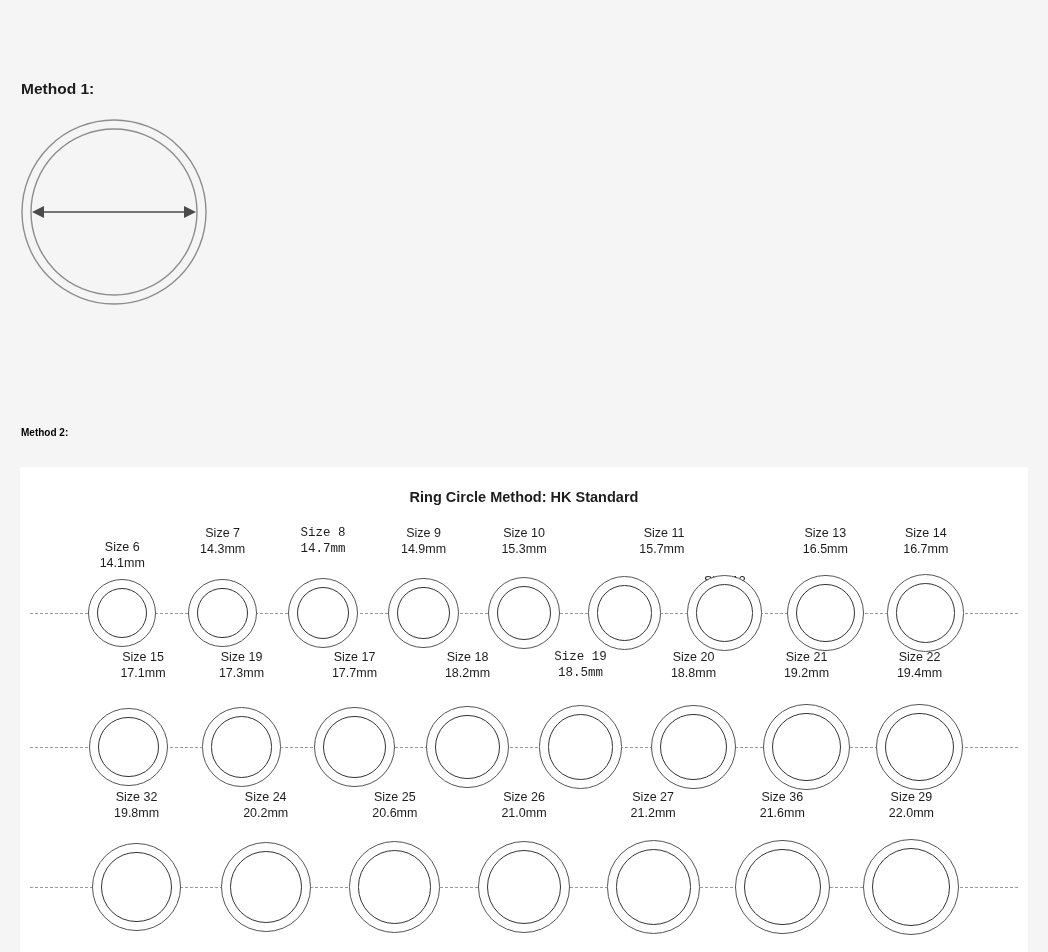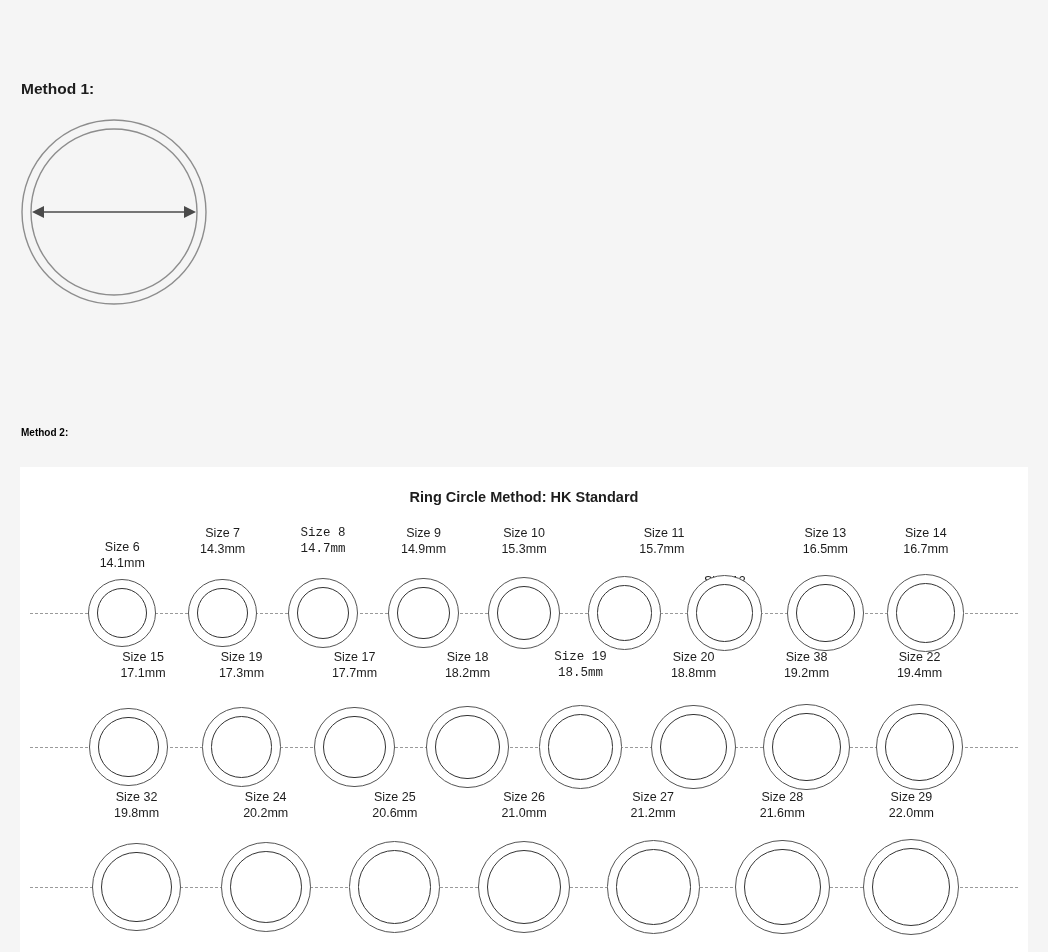--- a/index.html
+++ b/index.html
@@ -224,21 +224,21 @@
           </div>
           <div class="ring" style="width: 83.675px; height: 83.675px; left: 518.663px; top: 238.162px;"></div>
           <div class="ring inner" style="width: 65.675px; height: 65.675px; left: 527.663px; top: 247.162px;"></div>
           <div class="cell" style="left: 613.5px; top: 182px; width: 120px;">
             <div class="lbl">Size 20</div>
             <div class="lbl">18.8mm</div>
           </div>
           <div class="ring" style="width: 84.74px; height: 84.74px; left: 631.13px; top: 237.63px;"></div>
           <div class="ring inner" style="width: 66.74px; height: 66.74px; left: 640.13px; top: 246.63px;"></div>
           <div class="cell" style="left: 726.5px; top: 182px; width: 120px;">
-            <div class="lbl">Size 38</div>
+            <div class="lbl">Size 21</div>
             <div class="lbl">19.2mm</div>
           </div>
           <div class="ring" style="width: 86.16px; height: 86.16px; left: 743.42px; top: 236.92px;"></div>
           <div class="ring inner" style="width: 68.16px; height: 68.16px; left: 752.42px; top: 245.92px;"></div>
           <div class="cell" style="left: 839.5px; top: 182px; width: 120px;">
             <div class="lbl">Size 22</div>
             <div class="lbl">19.4mm</div>
           </div>
           <div class="ring" style="width: 86.87px; height: 86.87px; left: 856.065px; top: 236.565px;"></div>
           <div class="ring inner" style="width: 68.87px; height: 68.87px; left: 865.065px; top: 245.565px;"></div>
@@ -269,21 +269,21 @@
           </div>
           <div class="ring" style="width: 92.55px; height: 92.55px; left: 457.725px; top: 373.725px;"></div>
           <div class="ring inner" style="width: 74.55px; height: 74.55px; left: 466.725px; top: 382.725px;"></div>
           <div class="cell" style="left: 573.143px; top: 322px; width: 120px;">
             <div class="lbl">Size 27</div>
             <div class="lbl">21.2mm</div>
           </div>
           <div class="ring" style="width: 93.26px; height: 93.26px; left: 586.513px; top: 373.37px;"></div>
           <div class="ring inner" style="width: 75.26px; height: 75.26px; left: 595.513px; top: 382.37px;"></div>
           <div class="cell" style="left: 702.286px; top: 322px; width: 120px;">
-            <div class="lbl">Size 28</div>
+            <div class="lbl">Size 36</div>
             <div class="lbl">21.6mm</div>
           </div>
           <div class="ring" style="width: 94.68px; height: 94.68px; left: 714.946px; top: 372.66px;"></div>
           <div class="ring inner" style="width: 76.68px; height: 76.68px; left: 723.946px; top: 381.66px;"></div>
           <div class="cell" style="left: 831.429px; top: 322px; width: 120px;">
             <div class="lbl">Size 29</div>
             <div class="lbl">22.0mm</div>
           </div>
           <div class="ring" style="width: 96.1px; height: 96.1px; left: 843.379px; top: 371.95px;"></div>
           <div class="ring inner" style="width: 78.1px; height: 78.1px; left: 852.379px; top: 380.95px;"></div>

